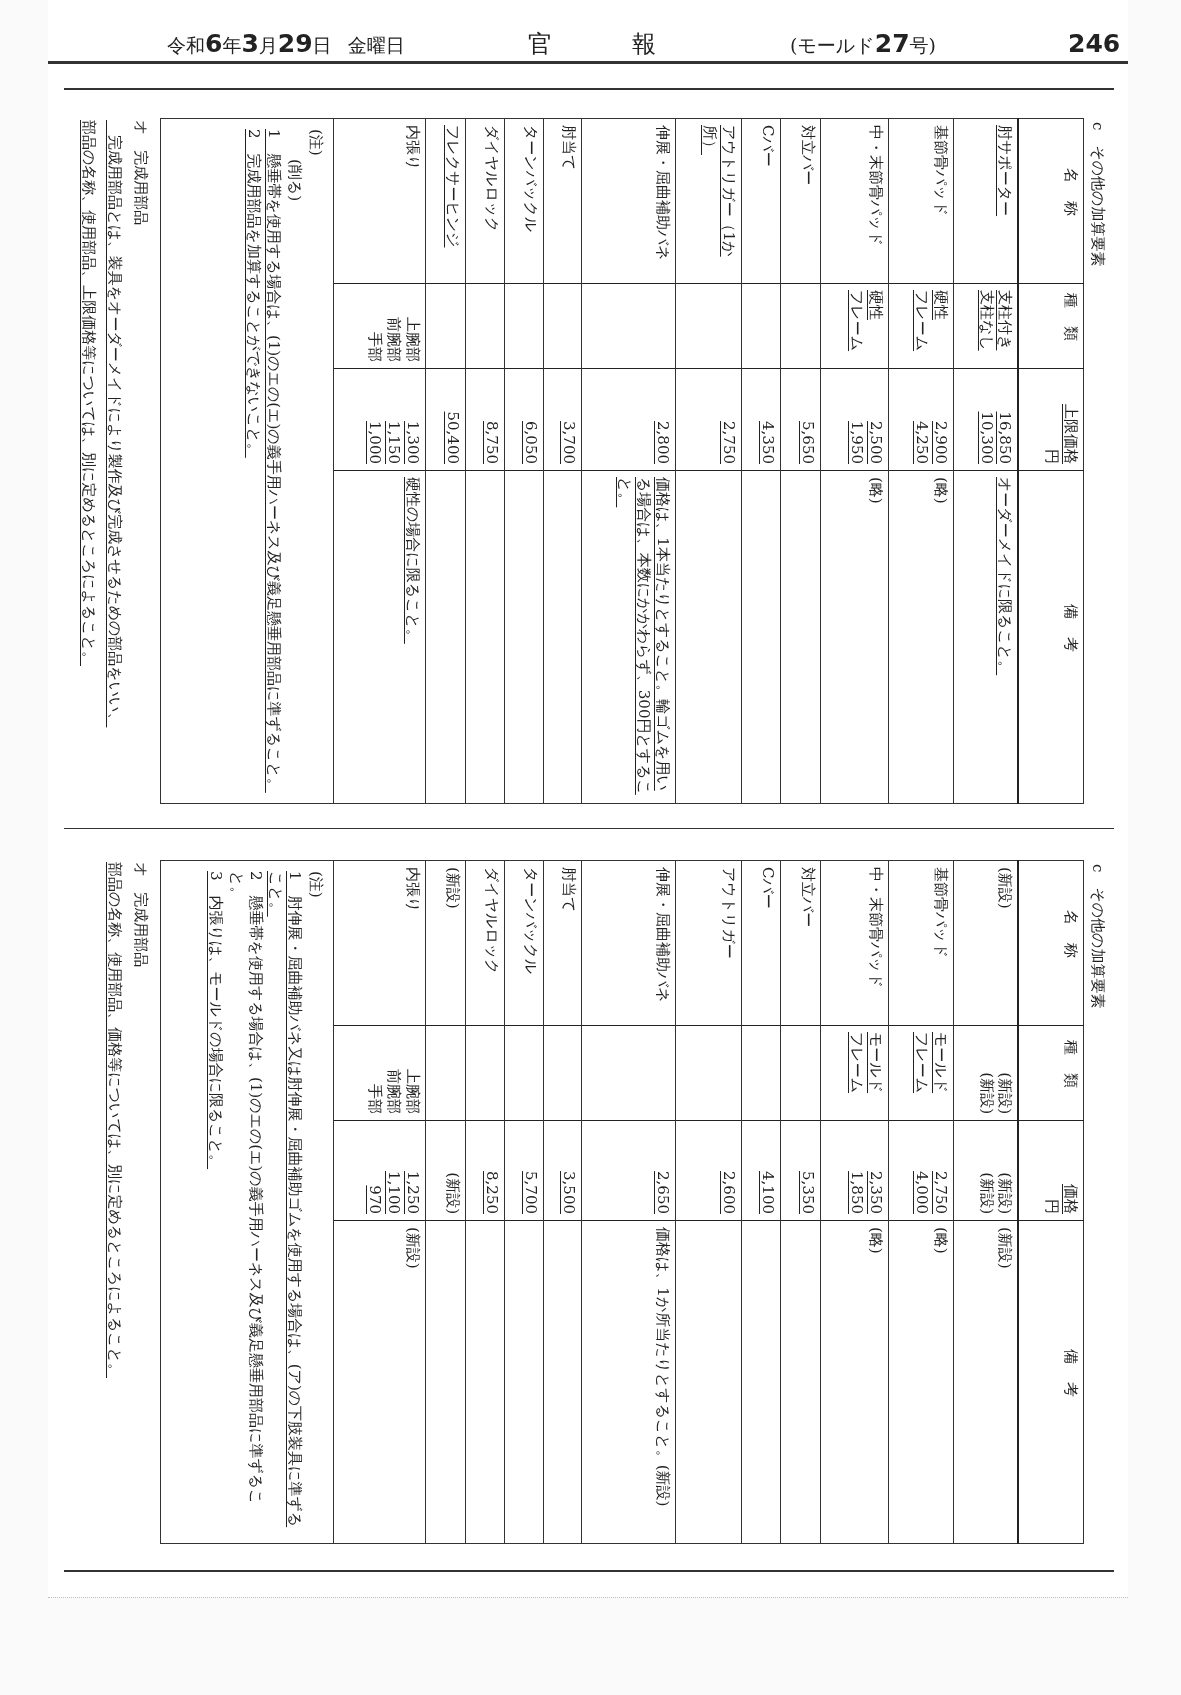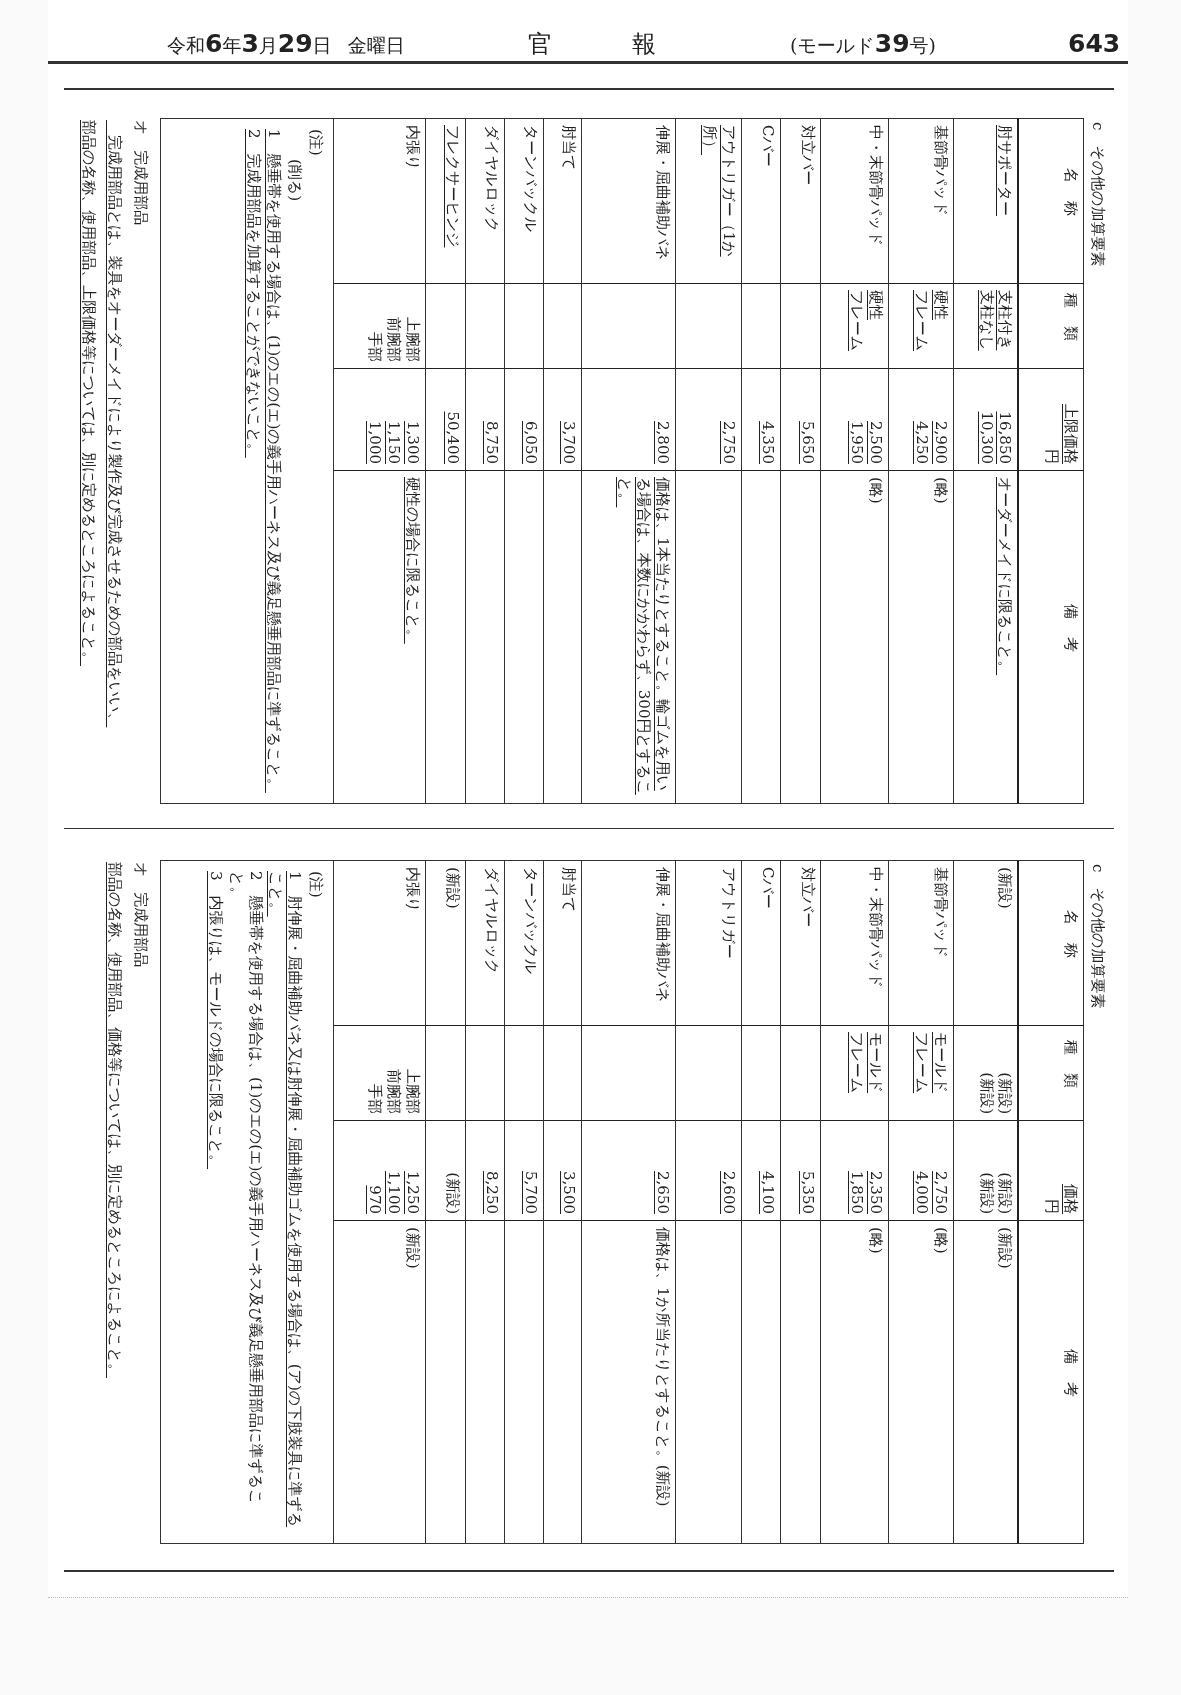--- a/index.html
+++ b/index.html
@@ -34,23 +34,23 @@
 <div class="page"></div>
 <div class="page-bottom-dots"></div>
 
 <div class="hdr" style="left:152px;margin-left:15px;">
   <span>令和</span><span class="big">6</span><span>年</span><span class="big">3</span><span>月</span><span class="big">29</span><span>日</span>
   <span style="margin-left:10px;">金曜日</span>
 </div>
 <div class="hdr" style="left:528px;font-size:24px;">官</div>
 <div class="hdr" style="left:632px;font-size:24px;">報</div>
 <div class="hdr" style="left:790px;">
-  <span>(モールド</span><span class="big">39</span><span>号)</span>
+  <span>(モールド</span><span class="big">27</span><span>号)</span>
 </div>
-<div class="hdr" style="left:1068px;"><span class="big">643</span></div>
+<div class="hdr" style="left:1068px;"><span class="big">246</span></div>
 <div class="hdr-rule"></div>
 
 <div class="rule" style="top:88px;"></div>
 <div class="rule" style="top:828px;height:1px;"></div>
 <div class="rule" style="top:1570px;"></div>
 
 <div class="rot" style="left:1112px;top:118px;width:700px;">
   <div style="height:28px;font-size:15px;padding-left:4px;line-height:28px;">c　その他の加算要素</div>
   <table class="gz" style="width:685px;">
     <colgroup>

